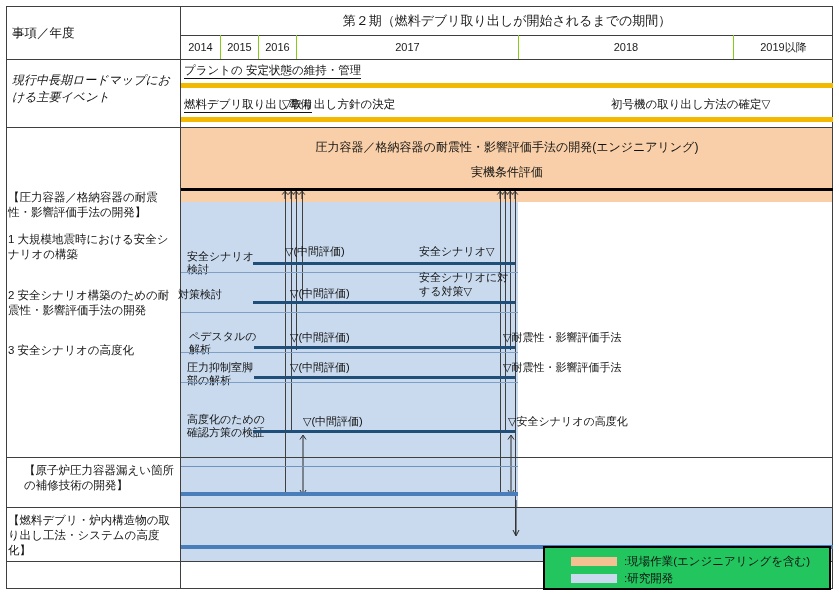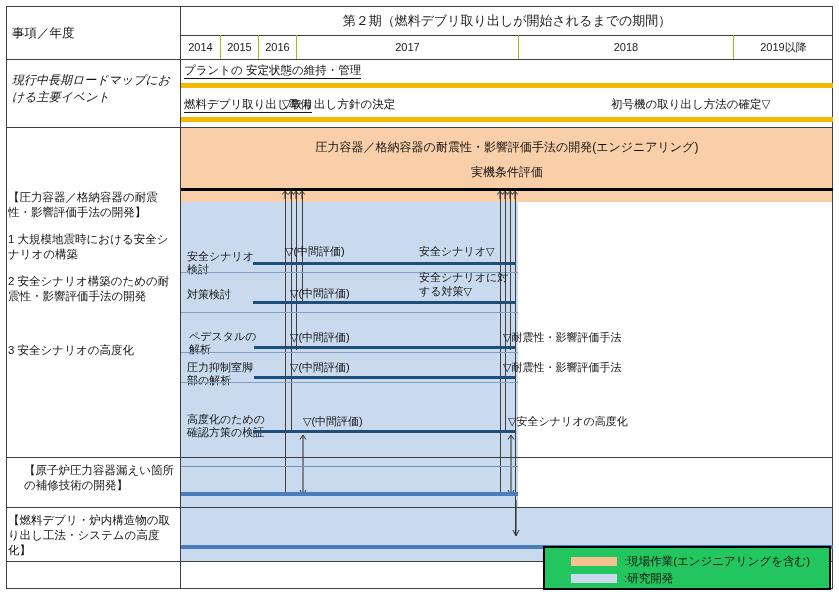--- a/index.html
+++ b/index.html
@@ -220,40 +220,40 @@
   <div class="abs gold-bar" style="left:181px; top:117px; width:652px;"></div>
 
   <div class="abs rm-bottom"></div>
 
   <div class="abs ctext orange-band-text" style="left:181px; top:138px; width:652px; height:18px;">圧力容器／格納容器の耐震性・影響評価手法の開発(エンジニアリング)</div>
   <div class="abs ctext orange-band-text" style="left:181px; top:163px; width:652px; height:18px;">実機条件評価</div>
   <div class="abs black-rule" style="top:188px;"></div>
 
   <div class="abs side-label" style="top:190px;">【圧力容器／格納容器の耐震性・影響評価手法の開発】</div>
   <div class="abs side-label" style="top:232px;">1 大規模地震時における安全シナリオの構築</div>
-  <div class="abs side-label" style="top:274px;">2 安全シナリオ構築のための耐震性・影響評価手法の開発</div>
+  <div class="abs side-label" style="top:288px;">2 安全シナリオ構築のための耐震性・影響評価手法の開発</div>
   <div class="abs side-label" style="top:343px;">3 安全シナリオの高度化</div>
 
   <div class="abs section-rule" style="top:457px;"></div>
   <div class="abs side-label" style="top:463px;padding-left:16px;">【原子炉圧力容器漏えい箇所の補修技術の開発】</div>
 
   <div class="abs section-rule" style="top:507px;"></div>
   <div class="abs side-label" style="top:513px;">【燃料デブリ・炉内構造物の取り出し工法・システムの高度化】</div>
 
   <div class="abs section-rule" style="top:561px;"></div>
 
   <div class="abs col-divider"></div>
 
   <div class="abs task-name" style="left:187px; top:250px; width:70px; white-space:normal;">安全シナリオ検討</div>
   <div class="abs milestone" style="left:285px; top:244px;">▽(中間評価)</div>
   <div class="abs milestone" style="left:419px; top:244px;">安全シナリオ▽</div>
   <div class="abs task-bar" style="left:253px; top:262px; width:262px;"></div>
   <div class="abs row-rule" style="left:181px; top:272px; width:337px;"></div>
 
-  <div class="abs task-name" style="left:187px; top:288px; width:70px; white-space:normal;">対策検討</div>
+  <div class="abs task-name" style="left:178px; top:288px; width:70px; white-space:normal;">対策検討</div>
   <div class="abs milestone" style="left:290px; top:286px;">▽(中間評価)</div>
   <div class="abs milestone" style="left:419px; top:270px; width:96px; line-height:14px; white-space:normal;">安全シナリオに対する対策▽</div>
   <div class="abs task-bar" style="left:253px; top:301px; width:262px;"></div>
   <div class="abs row-rule" style="left:181px; top:312px; width:337px;"></div>
 
   <div class="abs task-name" style="left:189px; top:330px; width:72px; white-space:normal;">ペデスタルの解析</div>
   <div class="abs milestone" style="left:290px; top:330px;">▽(中間評価)</div>
   <div class="abs milestone" style="left:503px; top:330px;">▽耐震性・影響評価手法</div>
   <div class="abs task-bar" style="left:254px; top:346px; width:261px;"></div>
   <div class="abs row-rule" style="left:181px; top:352px; width:337px;"></div>

